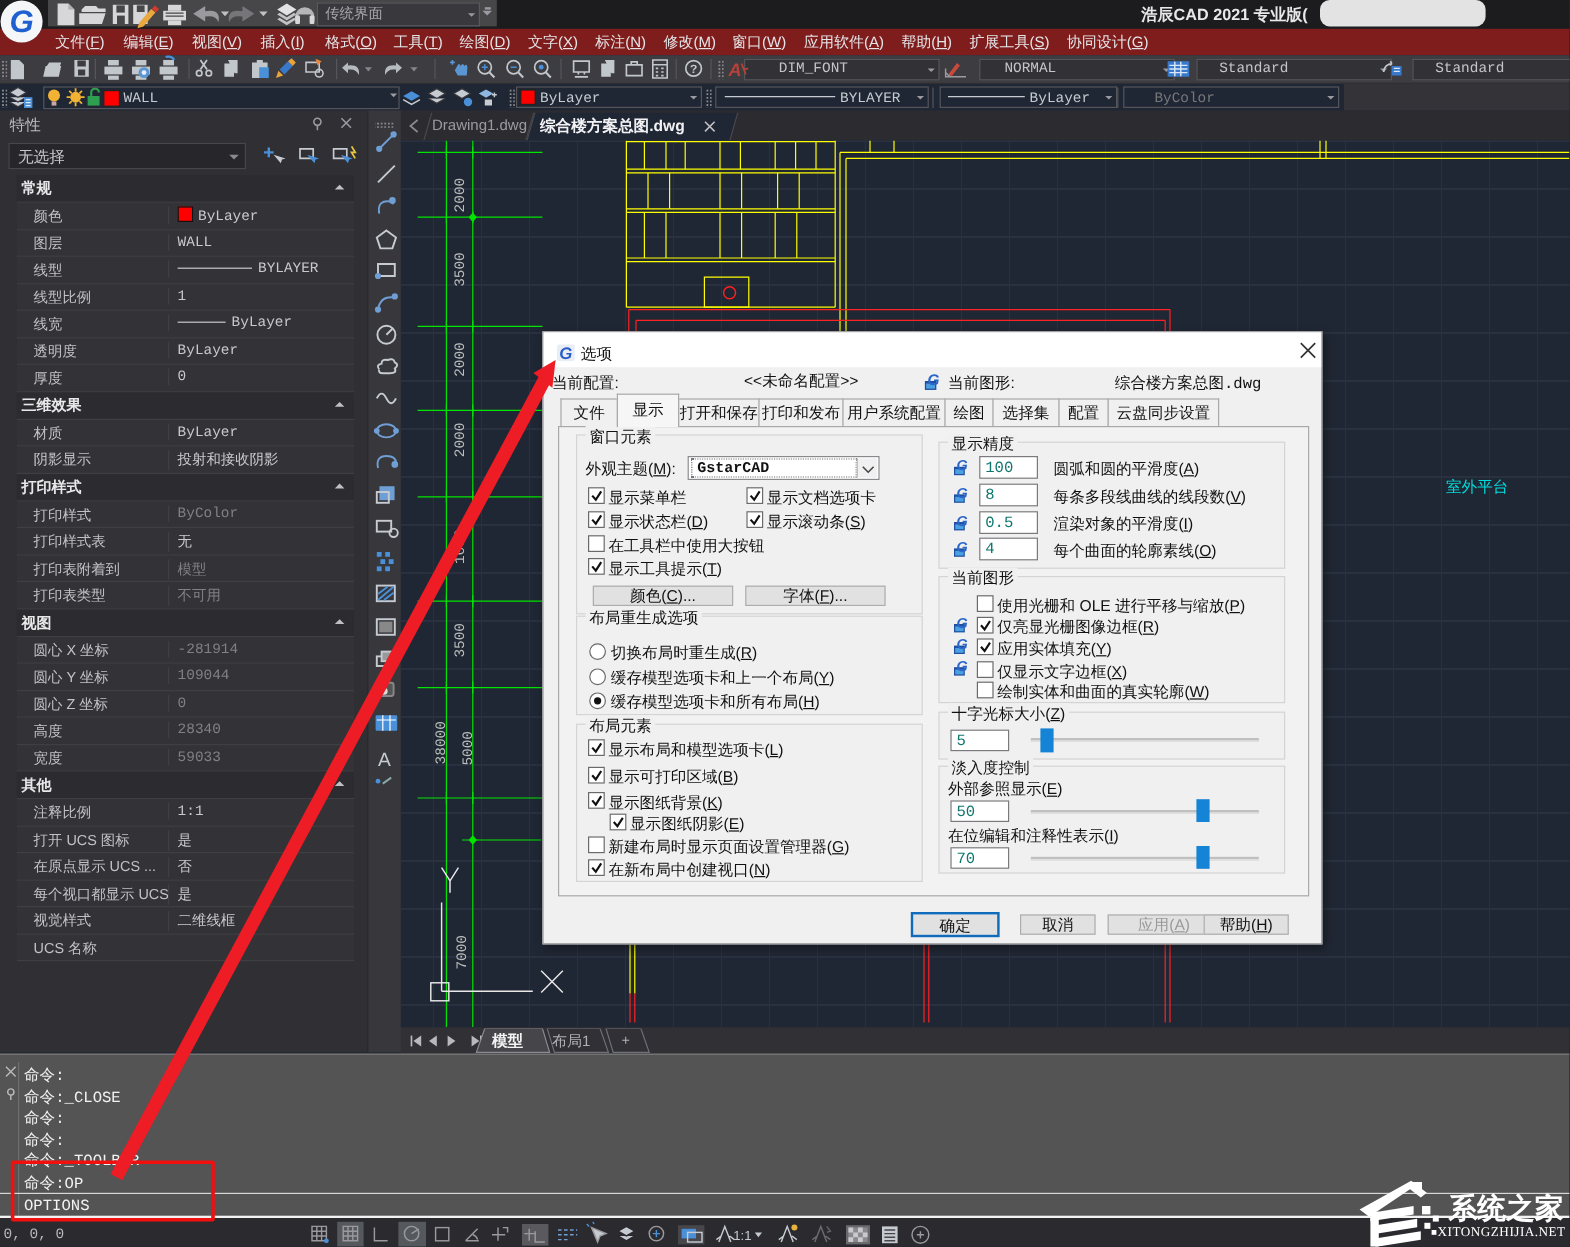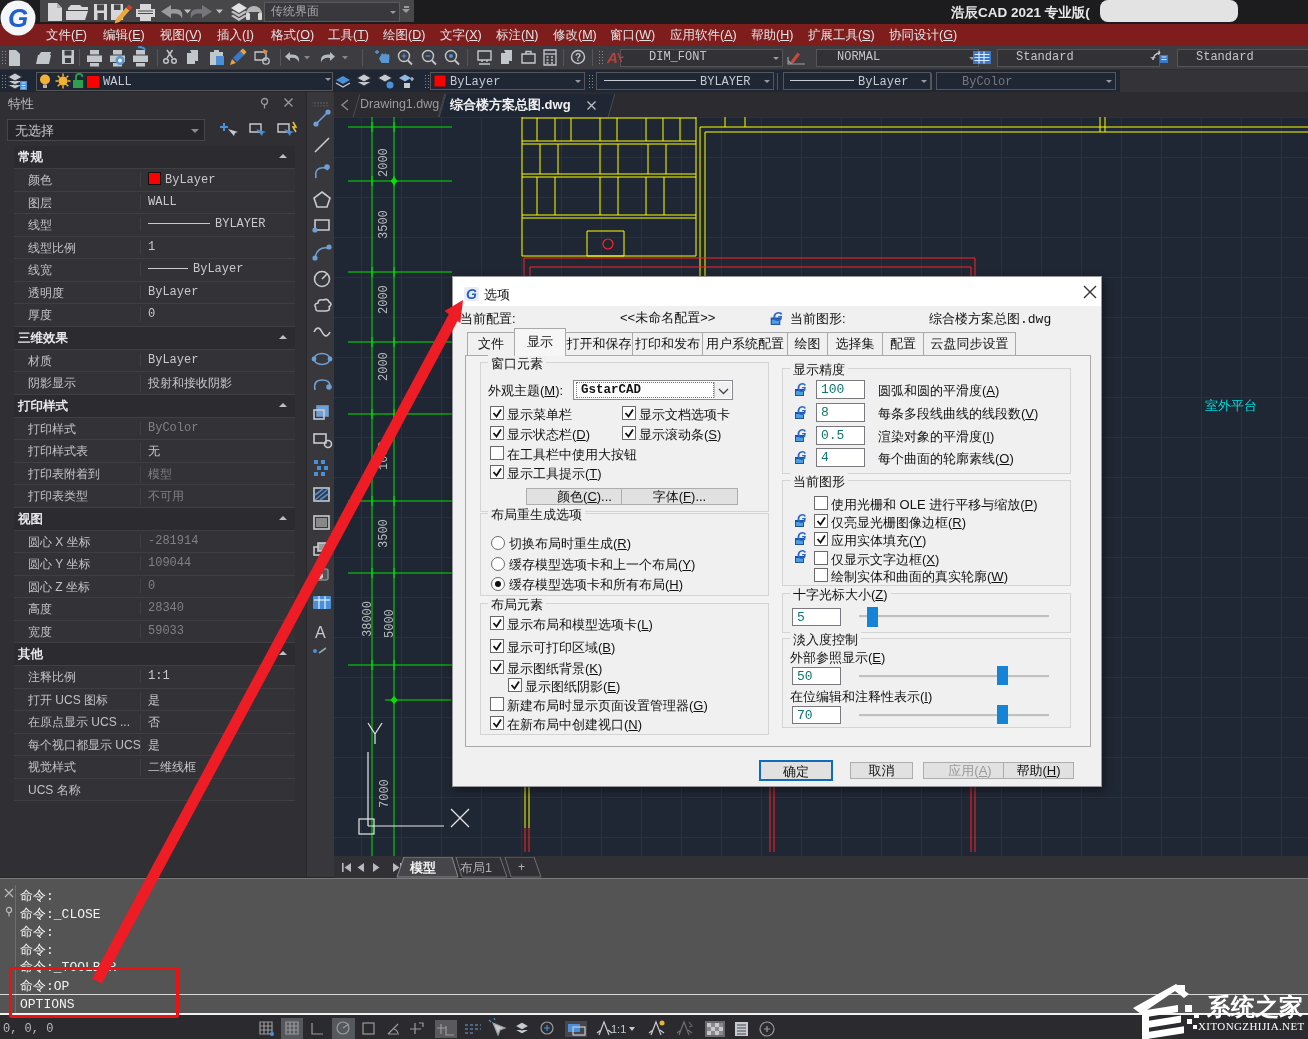--- a/index.html
+++ b/index.html
@@ -735,21 +735,21 @@
     </div>
     <span class="lbl" style="left:186px;top:149px;">显示滚动条(<u>S</u>)</span>
  <div class="cb" style="left:37px;top:169px;"></div>
     <span class="lbl" style="left:54px;top:169px;">在工具栏中使用大按钮</span>
  <div class="cb" style="left:37px;top:188px;">
       <svg width="12" height="12">
         <use href="#chk"></use>
       </svg>
     </div>
     <span class="lbl" style="left:54px;top:188px;">显示工具提示(<u>T</u>)</span>
- <div class="btn" style="left:41px;top:211px;width:117px;height:17px;line-height:16px;margin-left:32px;">颜色(<u>C</u>)...</div>
+ <div class="btn" style="left:41px;top:211px;width:117px;height:17px;line-height:16px;">颜色(<u>C</u>)...</div>
  <div class="btn" style="left:168px;top:211px;width:117px;height:17px;line-height:16px;">字体(<u>F</u>)...</div>
  <div class="gbox" style="left:27px;top:236px;width:287px;height:81px;">
       <span class="glab">布局重生成选项</span>
     </div>
  <div class="rd" style="left:38px;top:259px;"></div>
     <span class="lbl" style="left:56px;top:258px;">切换布局时重生成(<u>R</u>)</span>
  <div class="rd" style="left:38px;top:280px;"></div>
     <span class="lbl" style="left:56px;top:279px;">缓存模型选项卡和上一个布局(<u>Y</u>)</span>
  <div class="rd" style="left:38px;top:300px;">
       <span style="position:absolute;left:3px;top:3px;width:6px;height:6px;background:#111;border-radius:50%;"></span>

